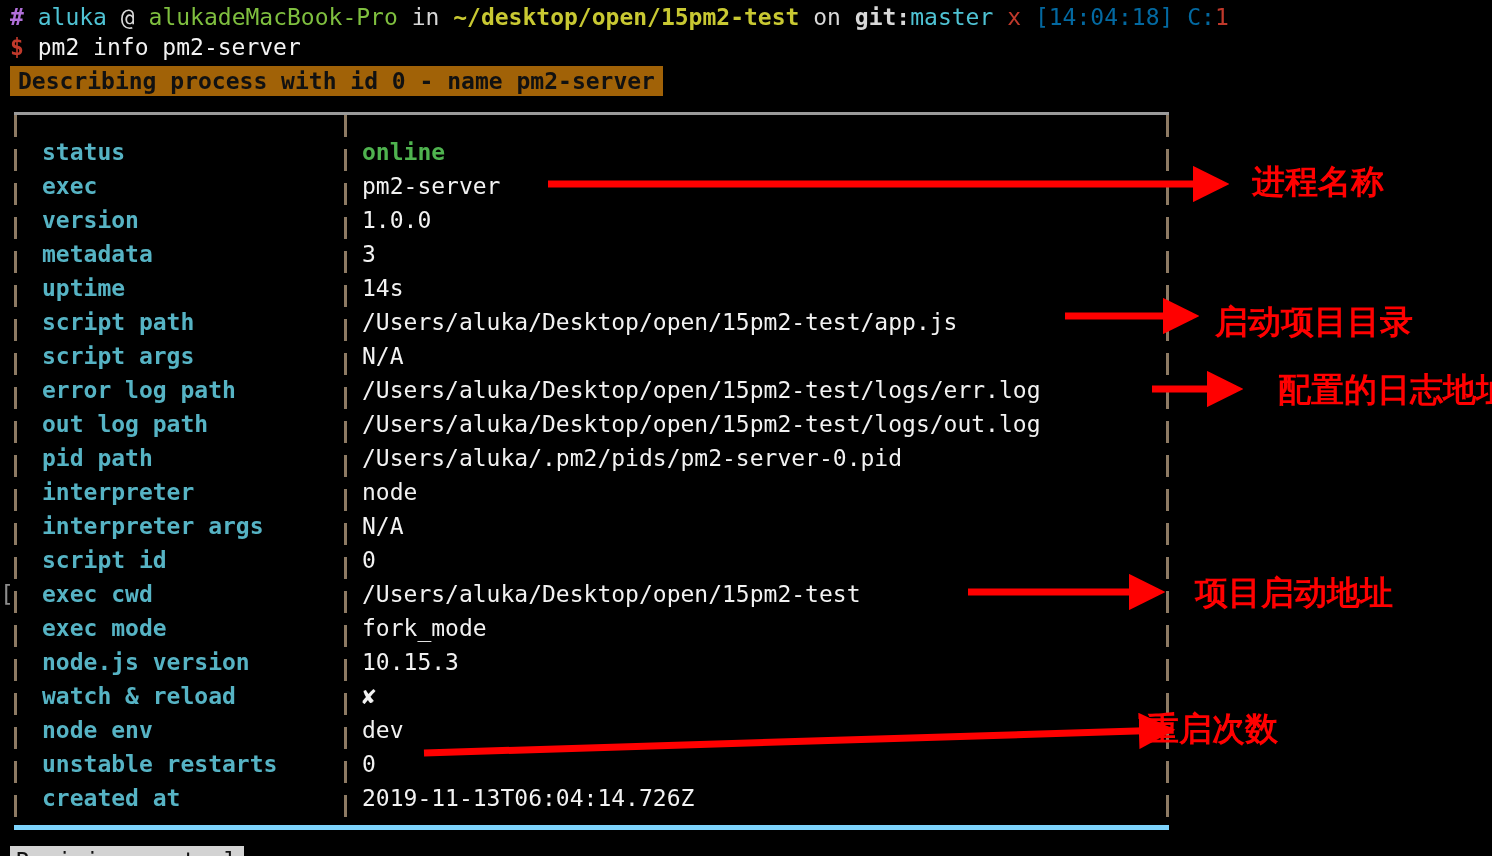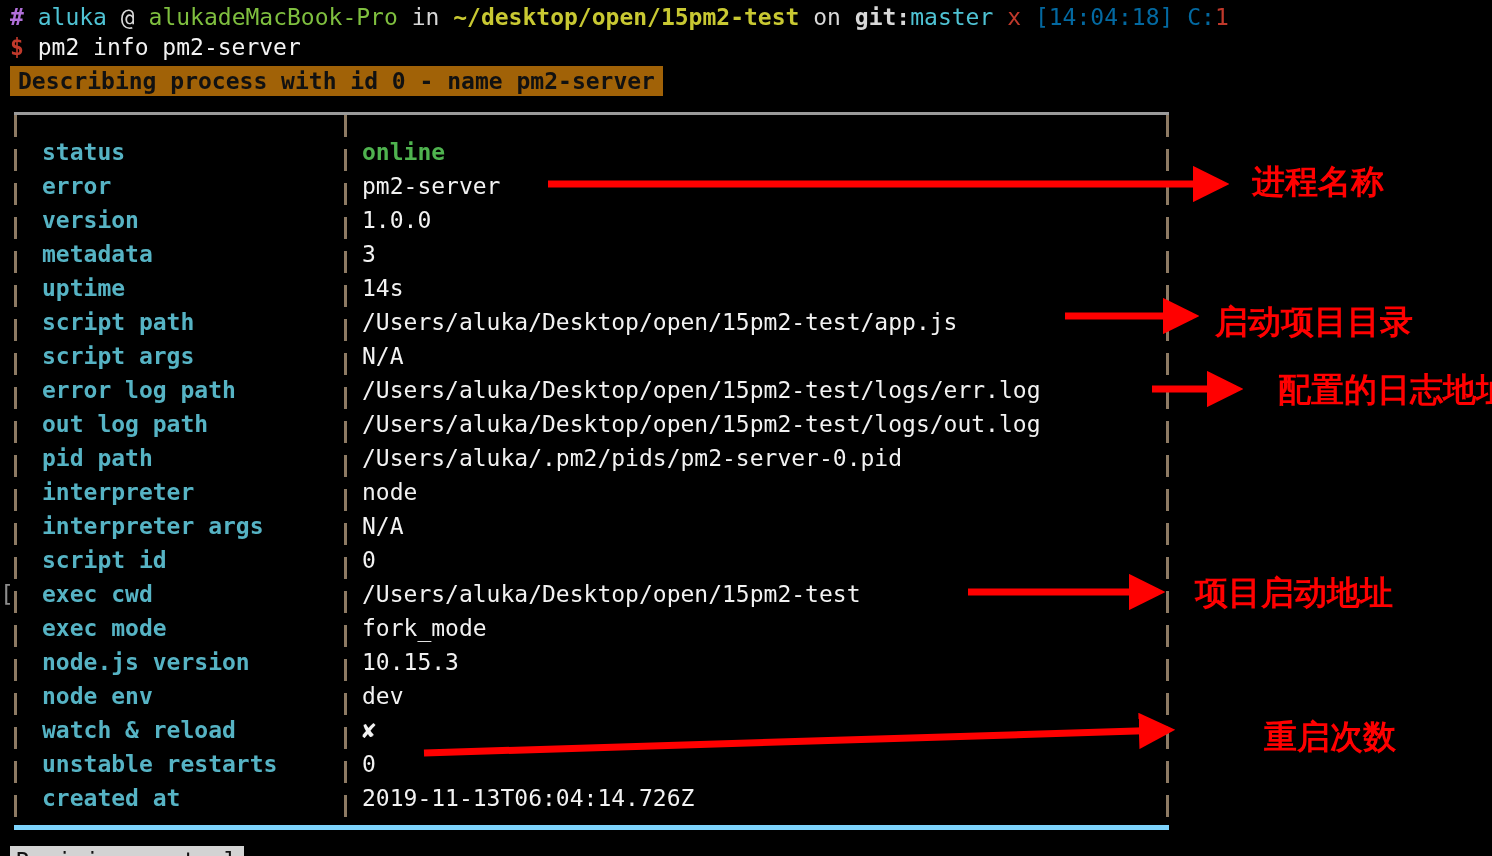--- a/index.html
+++ b/index.html
@@ -166,37 +166,37 @@
   <div class="prompt-line" id="prompt-line-2"><span class="tok c-dollar">$</span><span class="tok c-cmd"> </span><span class="tok c-cmd">pm2 info pm2-server</span></div>
 
   <div id="describe-banner">Describing process with id 0 - name pm2-server</div>
 
   <div id="info-table">
     <div class="vrule" id="vrule-left"></div>
     <div class="vrule" id="vrule-mid"></div>
     <div class="vrule" id="vrule-right"></div>
     <div id="rows">
         <div class="row"><span class="key">status</span><span class="val status-online">online</span></div>
-        <div class="row"><span class="key">error</span><span class="val">pm2-server</span></div>
+        <div class="row"><span class="key">exec</span><span class="val">pm2-server</span></div>
         <div class="row"><span class="key">version</span><span class="val">1.0.0</span></div>
         <div class="row"><span class="key">metadata</span><span class="val">3</span></div>
         <div class="row"><span class="key">uptime</span><span class="val">14s</span></div>
         <div class="row"><span class="key">script path</span><span class="val">/Users/aluka/Desktop/open/15pm2-test/app.js</span></div>
         <div class="row"><span class="key">script args</span><span class="val">N/A</span></div>
         <div class="row"><span class="key">error log path</span><span class="val">/Users/aluka/Desktop/open/15pm2-test/logs/err.log</span></div>
         <div class="row"><span class="key">out log path</span><span class="val">/Users/aluka/Desktop/open/15pm2-test/logs/out.log</span></div>
         <div class="row"><span class="key">pid path</span><span class="val">/Users/aluka/.pm2/pids/pm2-server-0.pid</span></div>
         <div class="row"><span class="key">interpreter</span><span class="val">node</span></div>
         <div class="row"><span class="key">interpreter args</span><span class="val">N/A</span></div>
         <div class="row"><span class="key">script id</span><span class="val">0</span></div>
         <div class="row"><span class="row-prefix">[</span><span class="key">exec cwd</span><span class="val">/Users/aluka/Desktop/open/15pm2-test</span></div>
         <div class="row"><span class="key">exec mode</span><span class="val">fork_mode</span></div>
         <div class="row"><span class="key">node.js version</span><span class="val">10.15.3</span></div>
+        <div class="row"><span class="key">watch &amp; reload</span><span class="val xmark">✘</span></div>
         <div class="row"><span class="key">node env</span><span class="val">dev</span></div>
-        <div class="row"><span class="key">watch &amp; reload</span><span class="val xmark">✘</span></div>
         <div class="row"><span class="key">unstable restarts</span><span class="val">0</span></div>
         <div class="row"><span class="key">created at</span><span class="val">2019-11-13T06:04:14.726Z</span></div>
       </div>
   </div>
 
   <div id="bottom-banner">Revision control metadata</div>
 
   <svg id="arrow-layer" viewBox="0 0 1492 856">
     <defs>
       <marker id="ah" viewBox="0 0 10 10" refX="8" refY="5" markerWidth="5.2" markerHeight="5.2" orient="auto-start-reverse">
@@ -207,15 +207,15 @@
     <line x1="1065" y1="316" x2="1192" y2="316" stroke="#ff0000" stroke-width="7" marker-end="url(#ah)"></line>
     <line x1="1152" y1="389" x2="1236" y2="389" stroke="#ff0000" stroke-width="7" marker-end="url(#ah)"></line>
     <line x1="968" y1="592" x2="1158" y2="592" stroke="#ff0000" stroke-width="7" marker-end="url(#ah)"></line>
     <line x1="424" y1="753" x2="1168" y2="730" stroke="#ff0000" stroke-width="7" marker-end="url(#ah)"></line>
   </svg>
 
   <div class="anno-label" style="left:1252px; top:167px;">进程名称</div>
   <div class="anno-label" style="left:1215px; top:307px;">启动项目目录</div>
   <div class="anno-label" style="left:1278px; top:375px;">配置的日志地址</div>
   <div class="anno-label" style="left:1195px; top:578px;">项目启动地址</div>
-  <div class="anno-label" style="left:1264px; top:714px;margin-top:8px;">重启次数</div>
+  <div class="anno-label" style="left:1146px; top:714px;">重启次数</div>
 
 </div>
 
 </body></html>

